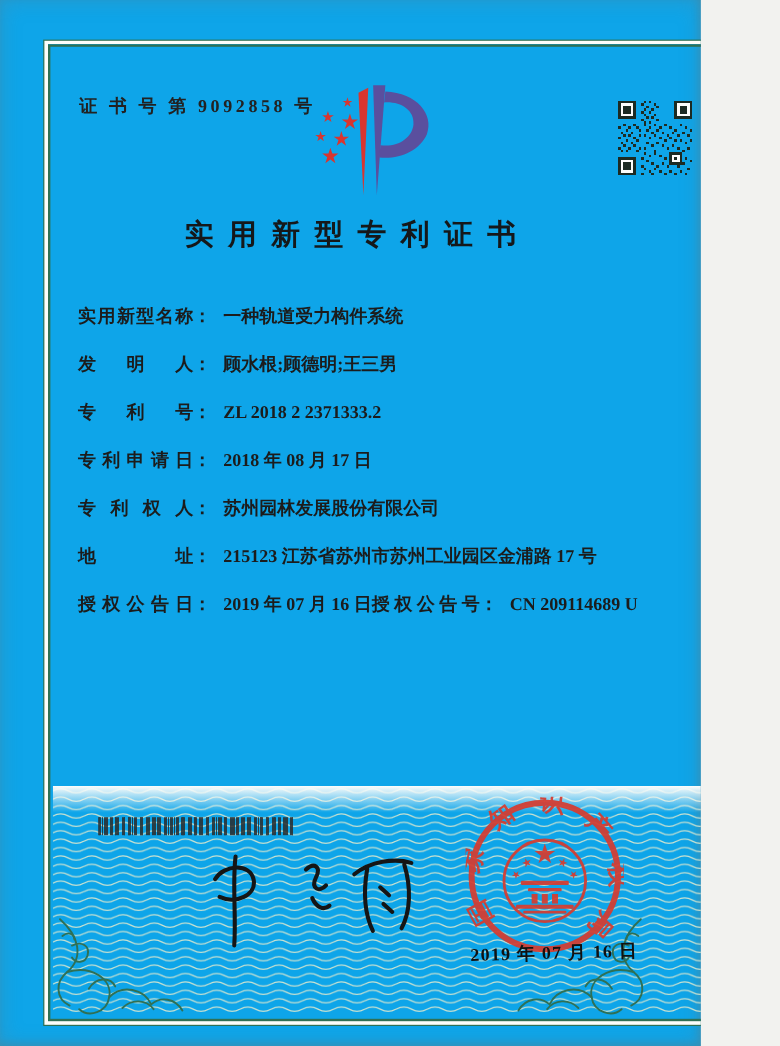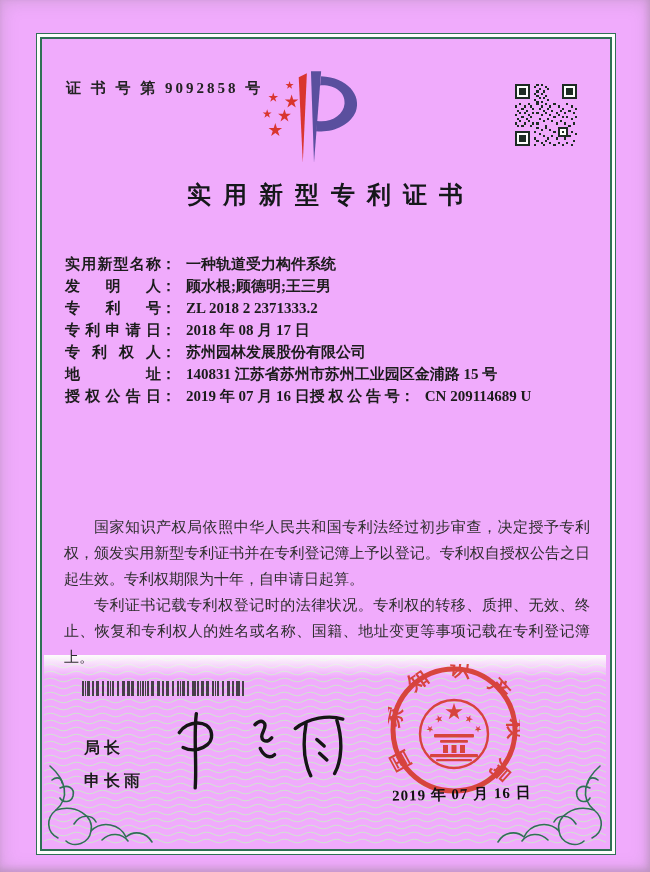--- a/index.html
+++ b/index.html
@@ -3,22 +3,22 @@
 <meta charset="utf-8">
 <style>
   html,body{margin:0;padding:0;}
   body{
     width:650px;height:872px;
     background:#f2f2ef;
     font-family:"Liberation Serif","DejaVu Serif",serif;
     -webkit-font-smoothing:antialiased;
   }
   #page{
-    position:relative;width:650px;height:872px;overflow:hidden;
-    background:#f0abfc;
+    position:relative;width:584px;height:872px;overflow:hidden;
+    background:#0ea5e9;
     box-shadow:inset 0 0 18px rgba(120,120,115,.28), inset -2px -3px 6px rgba(110,110,105,.25);
   }
   
   .frame{
     position:absolute;left:40px;top:37px;width:568px;height:810px;
     border:2px solid #2f7055;
     box-shadow:0 0 0 3px #fdfdfb, 0 0 0 4px #2f7055;
     pointer-events:none;
   }
   
@@ -32,21 +32,21 @@
   
   .logo{position:absolute;left:258px;top:68px;width:112px;height:102px;}
   
   .qr{position:absolute;left:515px;top:84px;width:62px;height:62px;}
   
   .title{
     position:absolute;left:0;right:0;top:179px;text-align:center;
     font-size:24px;font-weight:700;letter-spacing:12px;color:#15181a;text-indent:12px;
   }
   
-  .fields{position:absolute;left:65px;top:253px;width:525px;display:flex;flex-direction:column;}
+  .fields{position:absolute;left:65px;top:253px;width:525px;display:flex;flex-direction:column;gap:18px;}
   .frow{display:flex;align-items:baseline;font-size:15px;font-weight:600;color:#1c1c1c;line-height:22px;white-space:nowrap;}
   .f-label{display:inline-block;width:96px;text-align:justify;text-align-last:justify;}
   .f-colon{margin-right:10px;}
   .f-pair2{display:flex;align-items:baseline;}
   .f-pair2 .f-label{width:90px;}
   
   .bodytext{position:absolute;left:64px;top:514px;width:526px;font-size:15px;line-height:26px;color:#2e2e2e;}
   .bodytext p{margin:0;text-indent:2em;text-align:justify;font-weight:500;}
   
   .barcode{
@@ -179,45 +179,37 @@
       <span class="f-value">2018 年 08 月 17 日</span>
     </div>
     <div class="frow">
       <span class="f-label">专利权人</span>
         <span class="f-colon">：</span>
       <span class="f-value">苏州园林发展股份有限公司</span>
     </div>
     <div class="frow">
       <span class="f-label">地址</span>
         <span class="f-colon">：</span>
-      <span class="f-value">140831  江苏省苏州市苏州工业园区金浦路 15 号</span>
+      <span class="f-value">215123  江苏省苏州市苏州工业园区金浦路 17 号</span>
     </div>
     <div class="frow">
       <span class="f-label">授权公告日</span>
         <span class="f-colon">：</span>
       <span class="f-value">2019 年 07 月 16 日</span>
       <span class="f-pair2">
         <span class="f-label">授权公告号</span>
           <span class="f-colon">：</span>
         <span class="f-value">CN 209114689 U</span>
       </span>
     </div>
   </div>
 
-  <div class="bodytext">
-    <p>国家知识产权局依照中华人民共和国专利法经过初步审查，决定授予专利权，颁发实用新型专利证书并在专利登记簿上予以登记。专利权自授权公告之日起生效。专利权期限为十年，自申请日起算。</p>
-    <p>专利证书记载专利权登记时的法律状况。专利权的转移、质押、无效、终止、恢复和专利权人的姓名或名称、国籍、地址变更等事项记载在专利登记簿上。</p>
-  </div>
 
   <div class="barcode"></div>
 
-  <div class="director">
-    <div>局长</div>
-    <div>申长雨</div>
-  </div>
 
   <svg class="signature" viewBox="0 0 200 92">
     <g fill="none" stroke="#151515" stroke-width="3.4" stroke-linecap="round" stroke-linejoin="round">
       <path d="M30,12 C26,34 28,62 25,86"></path>
       <path d="M12,30 C20,18 42,18 44,32 C46,45 28,52 15,45"></path>
       <path d="M88,26 C95,20 101,24 96,33 C91,42 98,46 104,40"></path>
       <path d="M92,50 C95,58 101,61 106,57"></path>
       <path d="M128,32 C142,22 162,20 176,25"></path>
       <path d="M139,28 C134,50 136,68 141,80"></path>
       <path d="M170,26 C175,46 173,66 165,79"></path>

